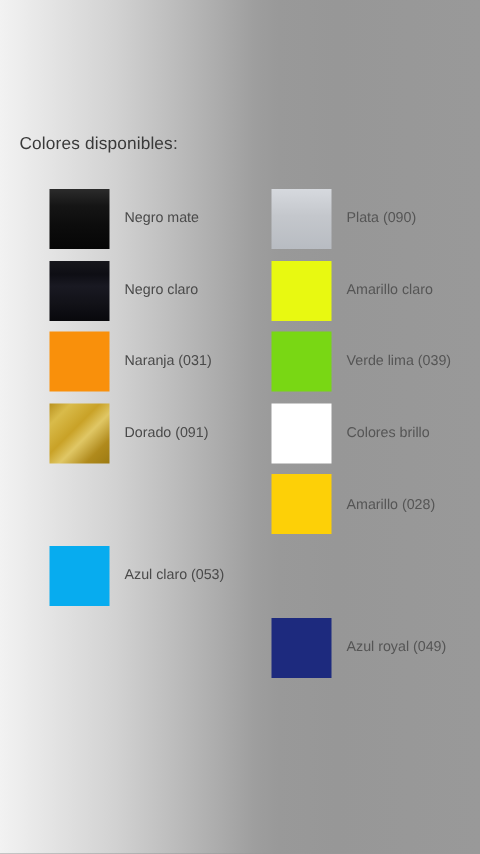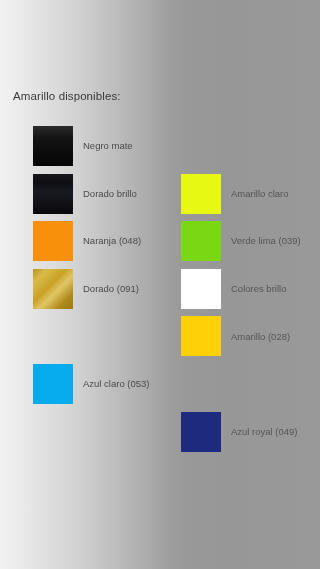--- a/index.html
+++ b/index.html
@@ -73,46 +73,50 @@
     white-space: nowrap;
     line-height: 1;
   }
   .cell.right .swatch-label { color: #555555; }
 </style>
 </head>
 <body>
 
 <div id="screen">
 
-  <div id="title">Amarillo disponibles:</div>
+  <div id="title">Colores disponibles:</div>
 
   <div id="grid">
 
     <div class="row">
       <div class="cell left">
         <div class="swatch" style="background: linear-gradient(rgb(43, 43, 43) 0%, rgb(21, 21, 21) 28%, rgb(12, 12, 12) 62%, rgb(6, 6, 6) 100%);"></div>
         <span class="swatch-label">Negro mate</span>
       </div>
+      <div class="cell right">
+        <div class="swatch" style="background: linear-gradient(rgb(214, 217, 222) 0%, rgb(196, 199, 204) 45%, rgb(184, 188, 194) 100%);"></div>
+        <span class="swatch-label">Plata (090)</span>
+      </div>
     </div>
 
     <div class="row">
       <div class="cell left">
         <div class="swatch" style="background: linear-gradient(rgb(23, 23, 28) 0%, rgb(14, 14, 20) 22%, rgb(25, 25, 34) 42%, rgb(18, 18, 24) 70%, rgb(8, 8, 12) 100%);"></div>
-        <span class="swatch-label">Dorado brillo</span>
+        <span class="swatch-label">Negro claro</span>
       </div>
       <div class="cell right">
         <div class="swatch" style="background: rgb(232, 249, 17);"></div>
         <span class="swatch-label">Amarillo claro</span>
       </div>
     </div>
 
     <div class="row">
       <div class="cell left">
         <div class="swatch" style="background: rgb(249, 144, 11);"></div>
-        <span class="swatch-label">Naranja (048)</span>
+        <span class="swatch-label">Naranja (031)</span>
       </div>
       <div class="cell right">
         <div class="swatch" style="background: rgb(121, 215, 20);"></div>
         <span class="swatch-label">Verde lima (039)</span>
       </div>
     </div>
 
     <div class="row">
       <div class="cell left">
         <div class="swatch" style="background: linear-gradient(135deg, rgb(185, 146, 31) 0%, rgb(217, 187, 74) 18%, rgb(201, 162, 39) 42%, rgb(224, 199, 101) 58%, rgb(176, 138, 28) 80%, rgb(156, 122, 18) 100%);"></div>

